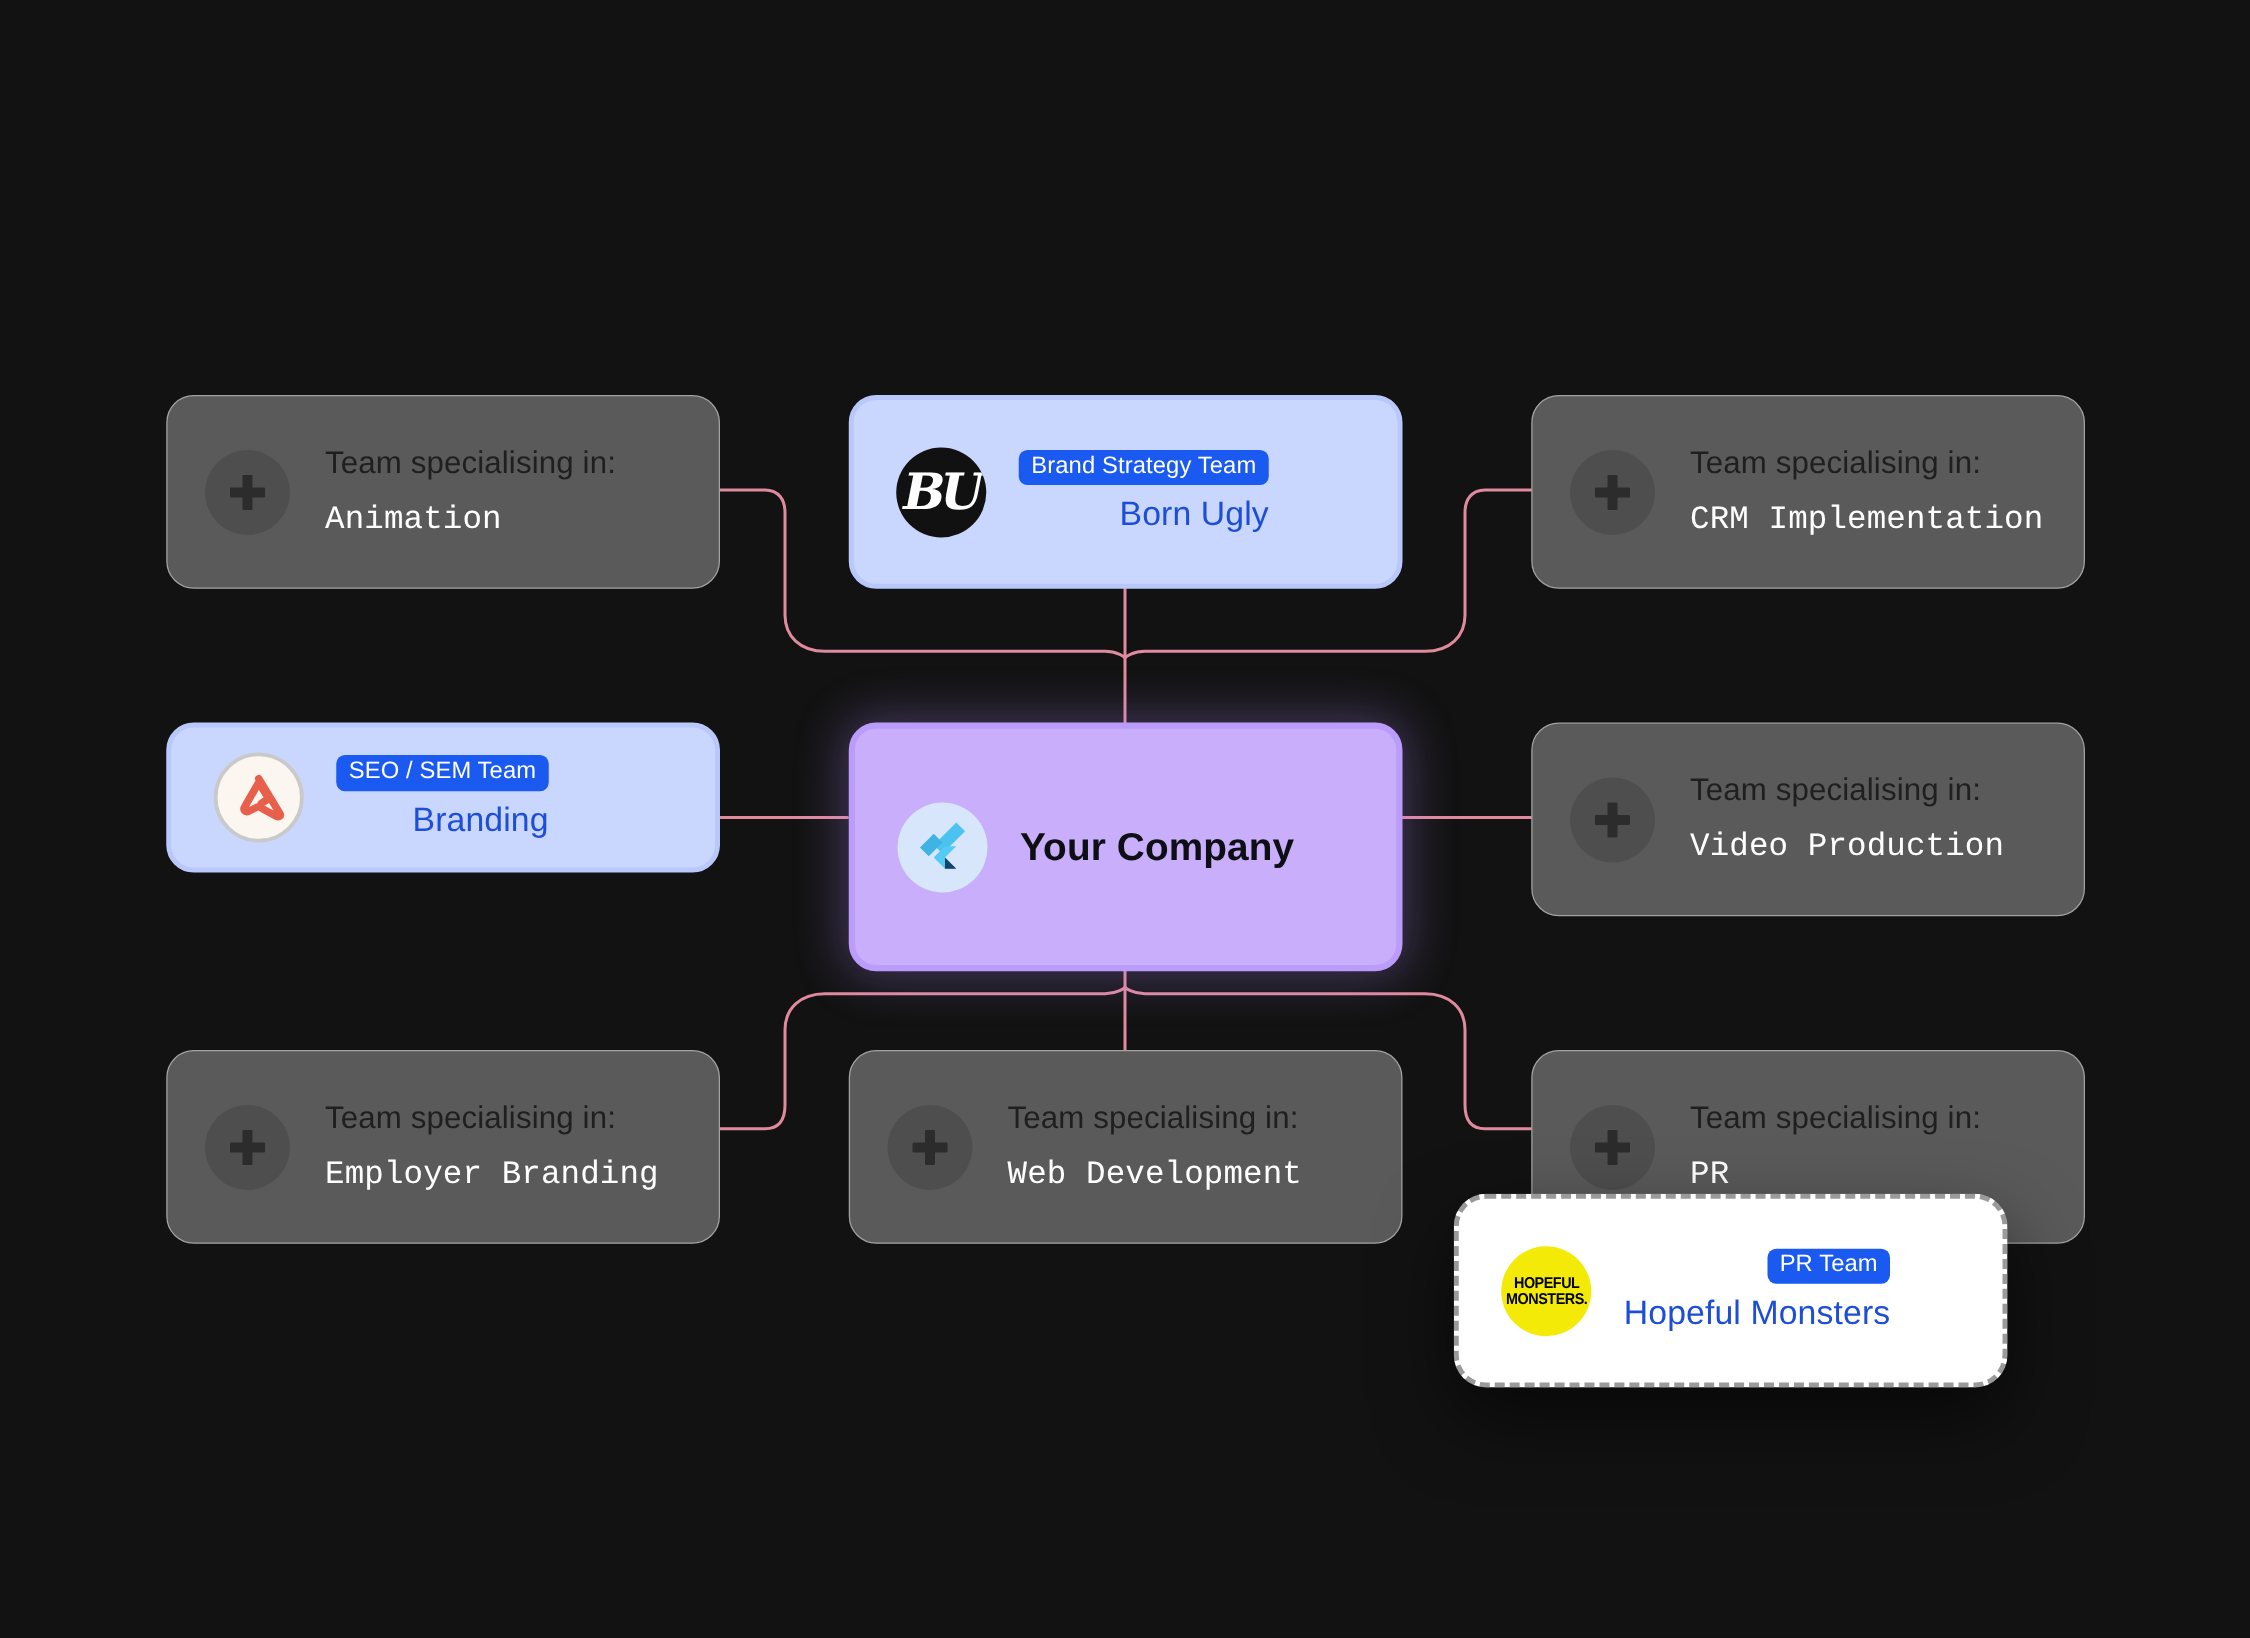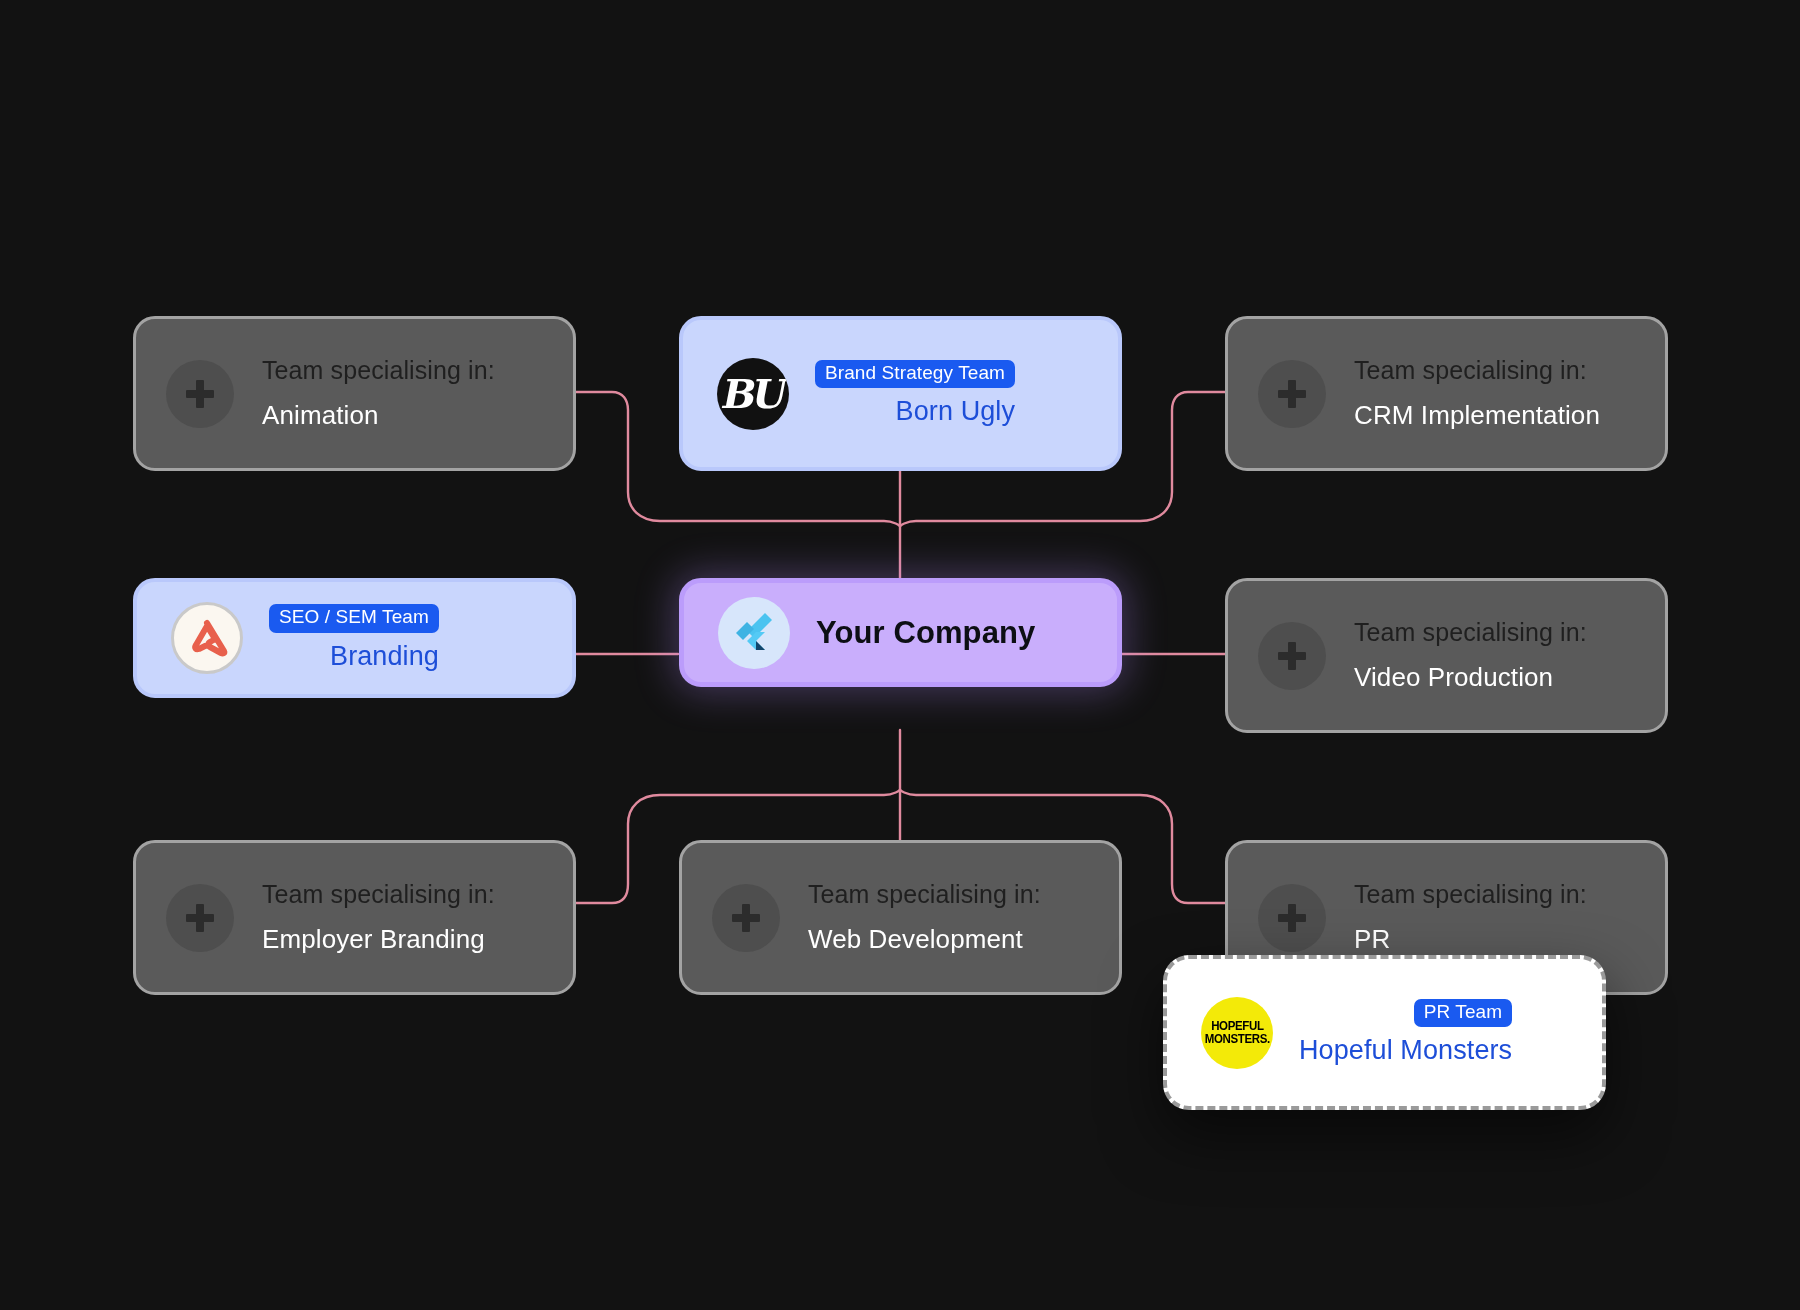--- a/index.html
+++ b/index.html
@@ -37,21 +37,21 @@
     position: absolute;
     box-sizing: border-box;
     display: flex;
     align-items: center;
     border-radius: 22px;
   }
 
   
   .card.placeholder {
     background: #5a5a5a;
-    border: 3px solid #a3a3a3;
+    border: 1px solid #a3a3a3;
     padding: 0 0 0 30px;
   }
   .card.placeholder .plus-circle {
     width: 68px;
     height: 68px;
     border-radius: 50%;
     background: #4e4e4e;
     flex: 0 0 auto;
     position: relative;
   }
@@ -79,20 +79,21 @@
     font-size: 25px;
     color: #1f1f1f;
     letter-spacing: 0.1px;
   }
   .ph-value {
     display: block;
     font-size: 26px;
     color: #ffffff;
     letter-spacing: 0.1px;
     margin-top: 15px;
+    font-family: Liberation Mono, monospace;
   }
 
   
   .card.filled {
     padding: 0 0 0 34px;
   }
   .card.filled.blue {
     background: #c9d6fd;
     border: 4px solid #b9c8fb;
   }
@@ -233,21 +234,21 @@
         <path d="M23 8 L40 36 C41 38 39 39 37 38 L26 32 C24 31 24 28 26 27 L31 24 L23 11 L12 30
                  C10 33 12 35 15 34 L21 31" fill="none" stroke="#e8604c" stroke-width="6" stroke-linecap="round" stroke-linejoin="round"></path>
       </svg>
     </div>
     <div class="card-body">
       <span class="badge">SEO / SEM Team</span>
       <span class="brand-name">Branding</span>
     </div>
   </div>
 
-  <div class="card filled purple" style="left:679px; top:578px; width:443px; height:109px;padding-left:34px;">
+  <div class="card filled purple" style="left:679px; top:578px; width:443px; height:199px;padding-left:34px;">
     <div class="logo paleblue">
       <svg width="40" height="44" viewBox="0 0 40 44" aria-hidden="true">
         <path d="M31 2 L13 20 L20 27 L38 9 Z" fill="#4bc3f0"></path>
         <path d="M31 21 L22 21 L13 30 L22 39 L31 39 L22 30 Z" fill="#54caf5"></path>
         <path d="M22 39 L31 39 L22 30 Z" fill="#12456b"></path>
         <path d="M2 22 L13 11 L20 18 L9 29 Z" fill="#3fb3e3"></path>
       </svg>
     </div>
     <div class="card-body">
       <span class="company-title">Your Company</span>

